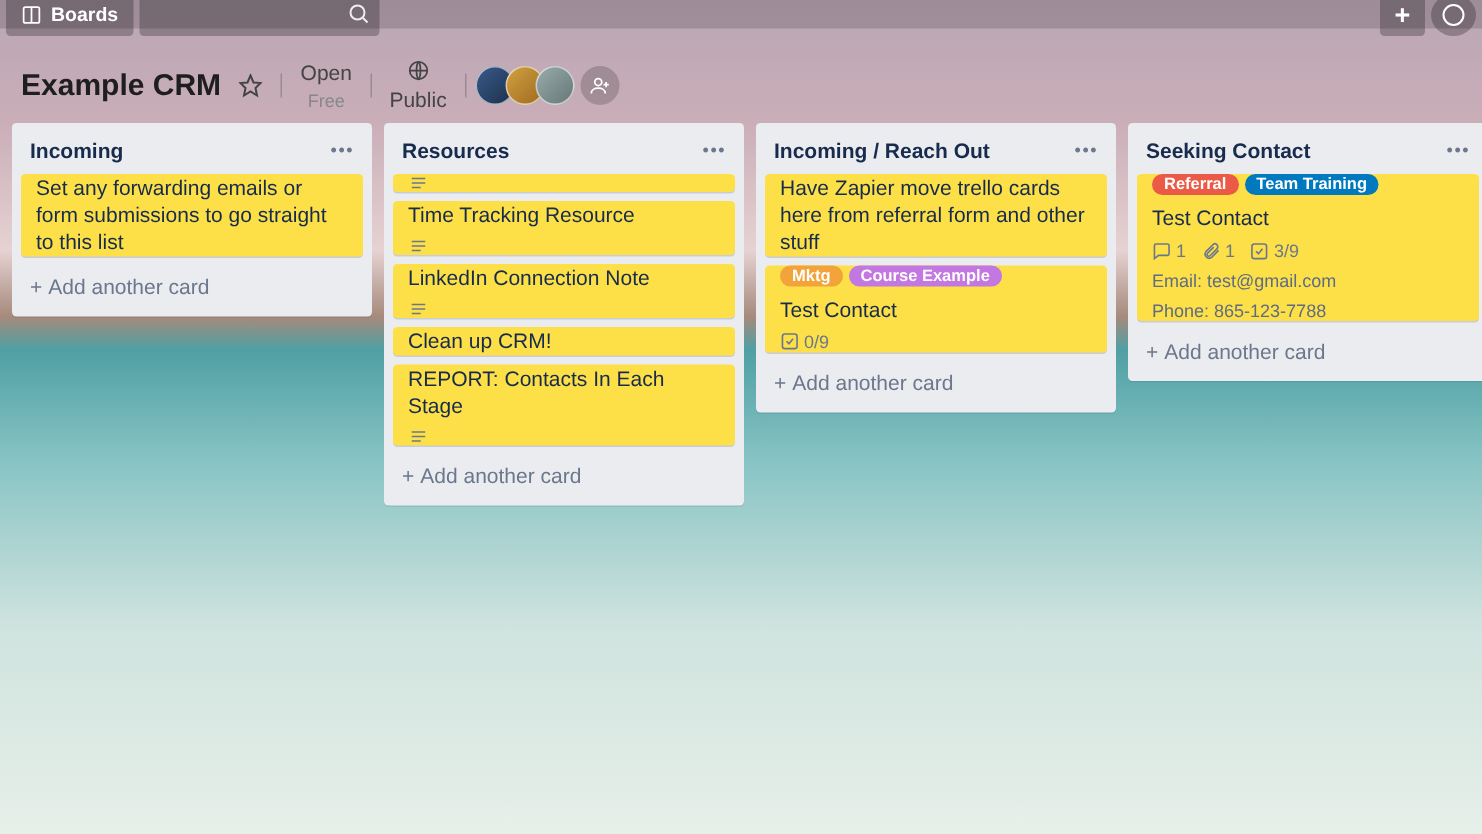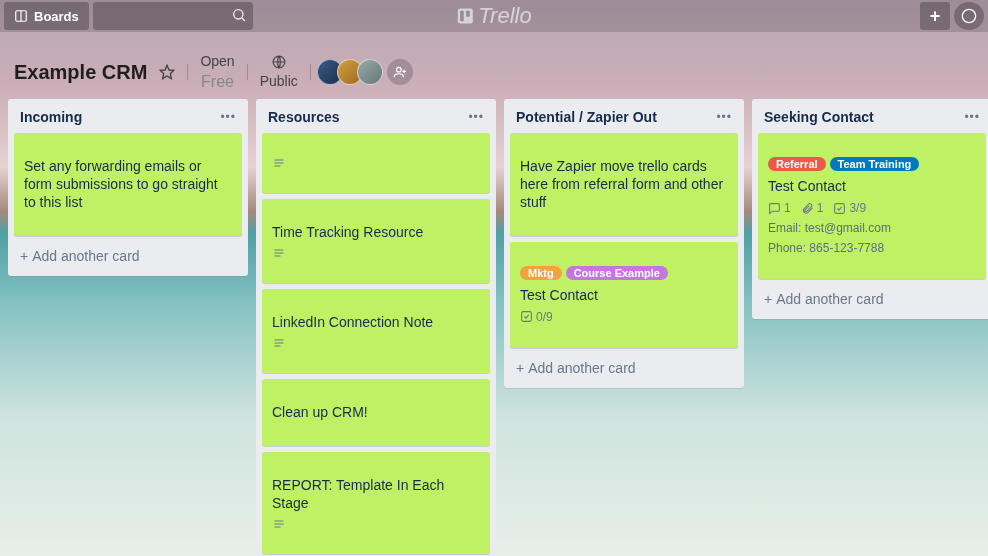--- a/index.html
+++ b/index.html
@@ -6,21 +6,21 @@
   html, body { width: 988px; height: 556px; overflow: hidden; }
   body {
     background: linear-gradient(to bottom,
       #b9a6b4 0%, #caaeb8 15%, #e6d2d2 30%, #a58a7c 38%,
       #4fa0a4 42%, #87c3c4 55%, #cfe3de 75%, #e7efe9 100%);
     position: relative;
   }
 
   
   .topnav {
-    height: 32px;
+    height: 19px;
     display:flex; align-items:center;
     padding: 0 4px;
     background: rgba(0,0,0,0.15);
     position:relative;
   }
   .btn-dark {
     background: rgba(0,0,0,0.25);
     color:#fff; border:none; border-radius:3px;
     height:28px; display:flex; align-items:center; justify-content:center;
     cursor:pointer; font-size:13px; font-weight:600;
@@ -46,21 +46,21 @@
   .icon-btn { width:30px; }
 
   
   .board-header {
     display:flex; align-items:center; gap:12px;
     padding: 21px 14px 8px;
     color:#2b2b2b;
   }
   .board-header h1 { font-size:20px; font-weight:700; color:#1e1e1e; }
   .hbtn { display:flex; align-items:center; gap:4px; font-size:14px; color:#444; cursor:pointer;flex-direction:column; }
-  .hchip { font-size:16px; color:#888; }
+  .hchip { font-size:12px; color:#888; }
   .vsep { width:1px; height:16px; background:rgba(0,0,0,0.2); }
   .avatars { display:flex; align-items:center; }
   .avatar { width:26px; height:26px; border-radius:50%; margin-left:-6px; border:1px solid rgba(255,255,255,0.6); }
   .avatar.a1{ background:linear-gradient(135deg,#3a5a8a,#1b2f4a); }
   .avatar.a2{ background:linear-gradient(135deg,#d0a040,#a06a20); }
   .avatar.a3{ background:linear-gradient(135deg,#9aa,#677); }
   .addmember { width:26px;height:26px;border-radius:50%; margin-left:4px;
     background:rgba(0,0,0,0.18); color:#fff; display:flex;align-items:center;justify-content:center;
     font-weight:700; cursor:pointer;}
 
@@ -76,23 +76,23 @@
     padding:6px; display:flex; flex-direction:column; gap:6px;
     box-shadow:0 1px 0 rgba(9,30,66,.08);
   }
   .list-header {
     display:flex; align-items:center; justify-content:space-between;
     padding:4px 6px 2px;
   }
   .list-header h2 { font-size:14px; font-weight:700; color:#172b4d; }
   .list-menu { color:#6b778c; cursor:pointer; letter-spacing:1px; font-size:12px; }
   .card {
-    background:#bef264; border-radius:3px;
+    background:#fde047; border-radius:3px;
     box-shadow:0 1px 0 rgba(9,30,66,.15);
-    padding:24px 10px; font-size:14px; color:#172b4d;
+    padding:0 10px; font-size:14px; color:#172b4d;
     cursor:pointer; display:flex; flex-direction:column; gap:6px;
   }
   .card .title { line-height:1.3; }
   .badges { display:flex; gap:10px; align-items:center; color:#6b778c; font-size:12px; }
   .badges .b { display:flex; gap:3px; align-items:center; }
   .badge-desc { color:#6b778c; }
   .labels { display:flex; gap:4px; flex-wrap:wrap; }
   .label { font-size:11px; color:#fff; padding:1px 8px; border-radius:10px; font-weight:700; }
   .extra { font-size:12px; color:#5e6c84; }
   .add-card {
@@ -114,28 +114,20 @@
     <span>Boards</span>
   </button>
   <div class="search-wrap">
     <input type="text" placeholder="" style="">
     <span class="search-icon">
       <svg width="16" height="16" viewBox="0 0 24 24" fill="none" stroke="#eee" stroke-width="2">
           <circle cx="11" cy="11" r="7"></circle>
           <line x1="21" y1="21" x2="16.5" y2="16.5"></line>
         </svg>
     </span>
-  </div>
-  <div class="logo">
-    <svg width="18" height="18" viewBox="0 0 24 24">
-        <rect x="2" y="2" width="20" height="20" rx="3" fill="rgba(255,255,255,0.6)"></rect>
-        <rect x="5" y="5" width="5" height="14" rx="1" fill="rgba(100,100,110,0.6)"></rect>
-        <rect x="13" y="5" width="5" height="8" rx="1" fill="rgba(100,100,110,0.6)"></rect>
-      </svg>
-    <span>Trello</span>
   </div>
   <div class="tright">
     <button class="btn-dark icon-btn">
       <span style="font-size:18px;line-height:1">+</span>
     </button>
     <button class="btn-dark icon-btn" style="border-radius:50%">
       <svg width="16" height="16" viewBox="0 0 24 24" fill="none" stroke="#fff" stroke-width="2">
           <circle cx="12" cy="12" r="10"></circle>
         </svg>
     </button>
@@ -229,39 +221,39 @@
               <line x1="3" y1="12" x2="21" y2="12"></line>
               <line x1="3" y1="18" x2="15" y2="18"></line>
             </svg>
           </span>
         </div>
       </div>
       <div class="card">
         <div class="title">Clean up CRM!</div>
       </div>
       <div class="card">
-        <div class="title">REPORT: Template In Each Stage</div>
+        <div class="title">REPORT: Contacts In Each Stage</div>
         <div class="badges">
           <span class="b badge-desc">
             <svg width="14" height="12" viewBox="0 0 24 24" fill="none" stroke="#6b778c" stroke-width="2">
               <line x1="3" y1="6" x2="21" y2="6"></line>
               <line x1="3" y1="12" x2="21" y2="12"></line>
               <line x1="3" y1="18" x2="15" y2="18"></line>
             </svg>
           </span>
         </div>
       </div>
       <div class="add-card">
         <span>+</span>
         <span>Add another card</span>
       </div>
     </div>
     <div class="list">
       <div class="list-header">
-        <h2>Potential / Zapier Out</h2>
+        <h2>Incoming / Reach Out</h2>
         <span class="list-menu">•••</span>
       </div>
       <div class="card">
         <div class="title">Have Zapier move trello cards here from referral form and other stuff</div>
       </div>
       <div class="card">
         <div class="labels">
           <span class="label" style="background: rgb(242, 163, 58);">Mktg</span>
           <span class="label" style="background: rgb(195, 119, 224);">Course Example</span>
         </div>

